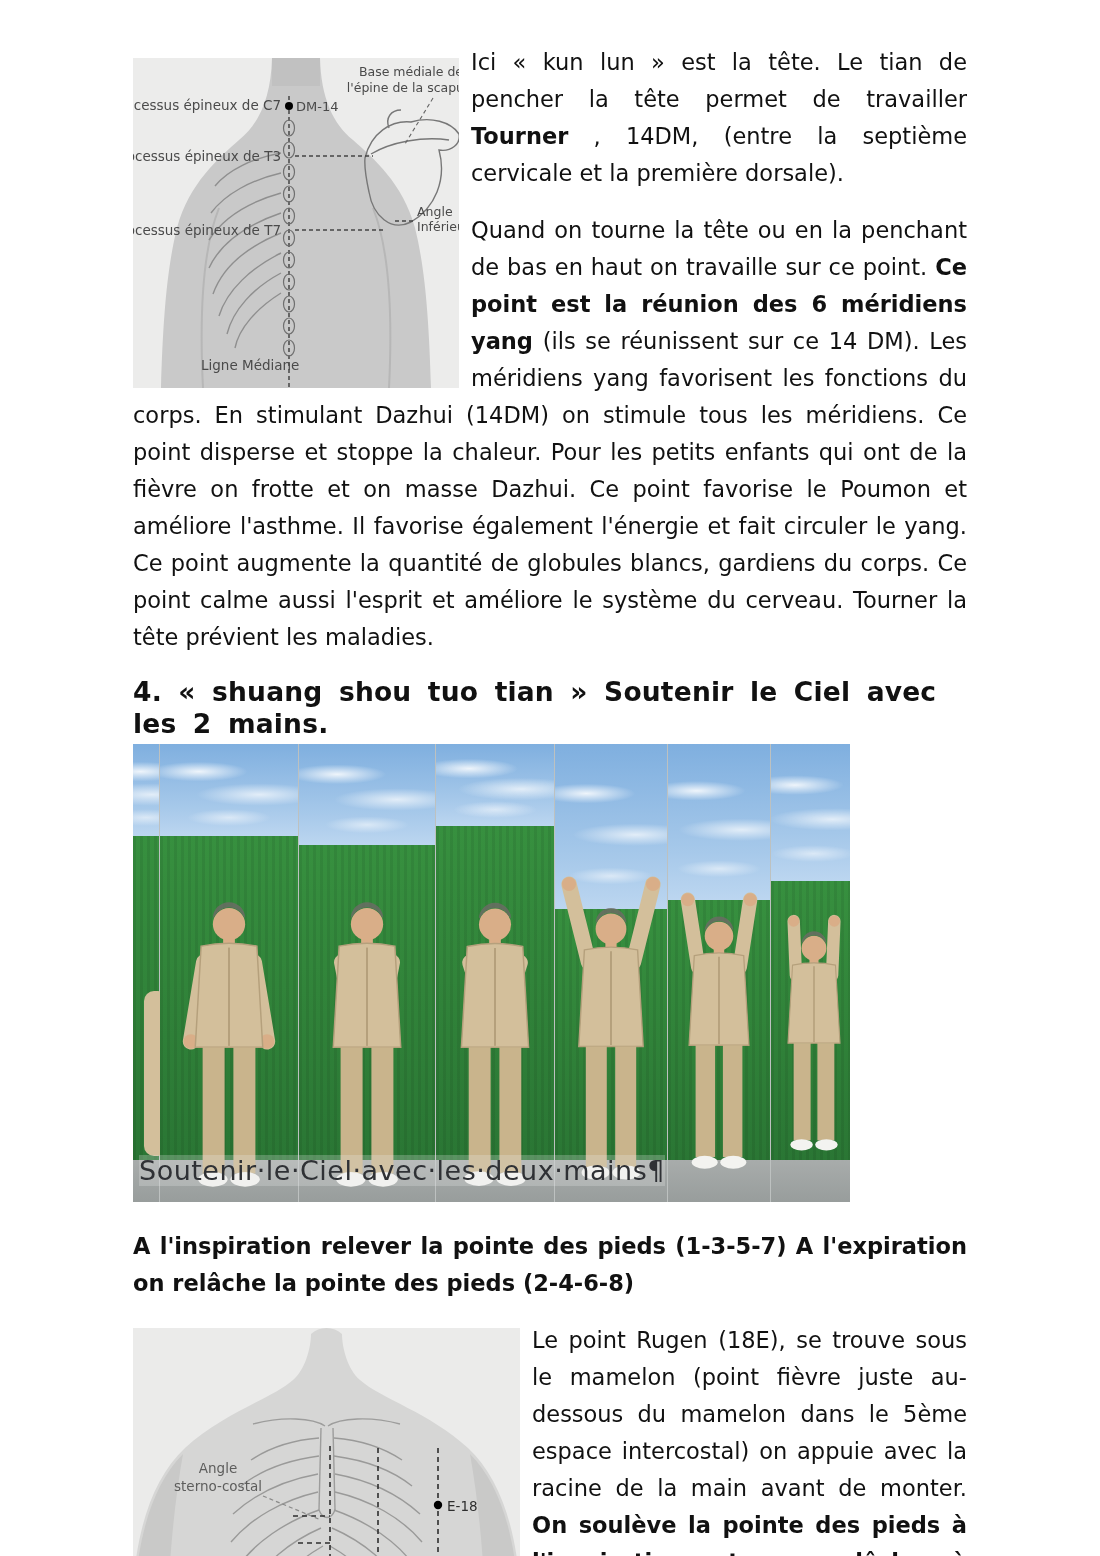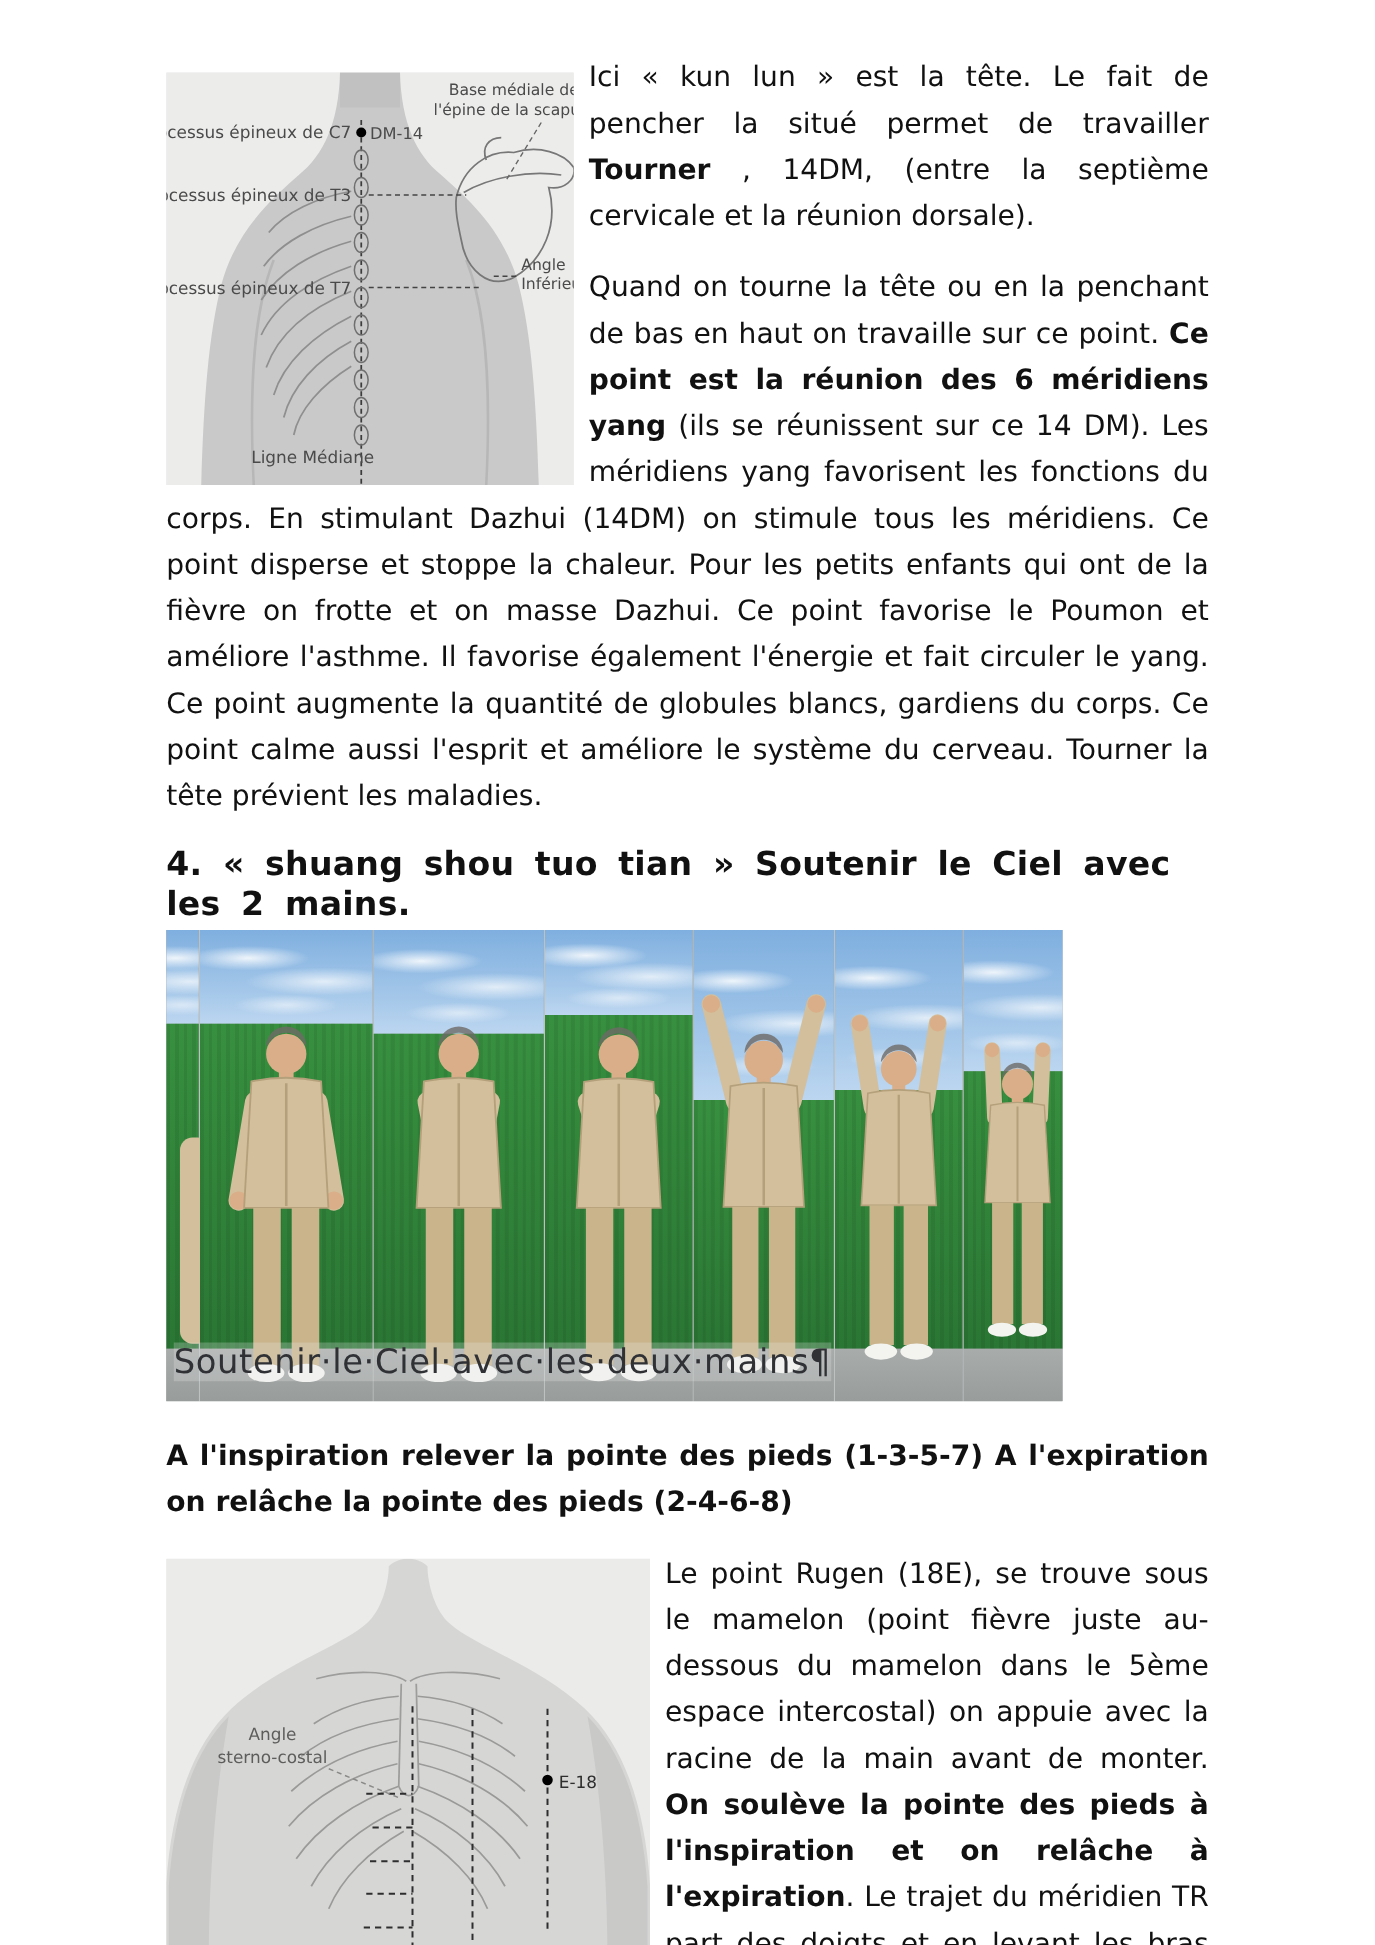--- a/index.html
+++ b/index.html
@@ -17,21 +17,21 @@
   .float-img{float:left;margin:14px 12px 6px 0;background:#ececeb;}
   .back-diagram{width:326px;height:330px;}
   .chest-diagram{width:387px;height:322px;margin-top:6px;margin-bottom:10px;}
   h2{
     clear:both;
     font-size:26.5px;line-height:32px;
     margin:14px 0 4px 0;
     font-weight:bold;word-spacing:7px;letter-spacing:.2px;
   }
   .photo{
-    position:relative;width:717px;height:377px;
+    position:relative;width:717px;height:458px;
     display:flex;flex-direction:row;overflow:hidden;
     background:#9aa09f;
   }
   .panel{position:relative;height:100%;flex:0 0 auto;border-right:1px solid rgba(255,255,255,.35);}
   .panel .sky{
     position:absolute;left:0;right:0;top:0;
     background:
       radial-gradient(ellipse 70px 14px at 28% 30%, rgba(255,255,255,.85), rgba(255,255,255,0) 70%),
       radial-gradient(ellipse 90px 16px at 72% 55%, rgba(255,255,255,.7), rgba(255,255,255,0) 70%),
       radial-gradient(ellipse 60px 12px at 50% 80%, rgba(255,255,255,.55), rgba(255,255,255,0) 70%),
@@ -125,21 +125,21 @@
           <text x="278" y="34" text-anchor="middle" font-size="12.5">l'épine de la scapula</text>
           <text x="148" y="103" text-anchor="end">Processus épineux de T3</text>
           <text x="148" y="177" text-anchor="end">Processus épineux de T7</text>
           <text x="284" y="158" text-anchor="start" font-size="12.5">Angle</text>
           <text x="284" y="173" text-anchor="start" font-size="12.5">Inférieur</text>
           <text x="68" y="312" text-anchor="start">Ligne Médiane</text>
         </g>
       </svg>
     </div>
 
-    <p><span>Ici « kun lun » est la tête. Le fait de pencher la situé permet de travailler </span><b>Tourner</b><span> , 14DM, (entre la septième cervicale et la réunion dorsale).</span></p>
+    <p><span>Ici « kun lun » est la tête. Le tian de pencher la tête permet de travailler </span><b>Tourner</b><span> , 14DM, (entre la septième cervicale et la première dorsale).</span></p>
 
     <p><span>Quand on tourne la tête ou en la penchant de bas en haut on travaille sur ce point. </span><b>Ce point est la réunion des 6 méridiens yang</b><span> (ils se réunissent sur ce 14 DM). Les méridiens yang favorisent les fonctions du corps. En stimulant Dazhui (14DM) on stimule tous les méridiens. Ce point disperse et stoppe la chaleur. Pour les petits enfants qui ont de la fièvre on frotte et on masse Dazhui. Ce point favorise le Poumon et améliore l'asthme. Il favorise également l'énergie et fait circuler le yang. Ce point augmente la quantité de globules blancs, gardiens du corps. Ce point calme aussi l'esprit et améliore le système du cerveau. Tourner la tête prévient les maladies.</span></p>
   </section>
 
   <h2>4. « shuang shou tuo tian » Soutenir le Ciel avec les 2 mains.</h2>
 
   <div class="photo">
     <div style="display:flex;height:100%;" id="photo-strip">
         <div class="panel" style="width: 26px;">
           <div class="sky" style="height:20%"></div>

